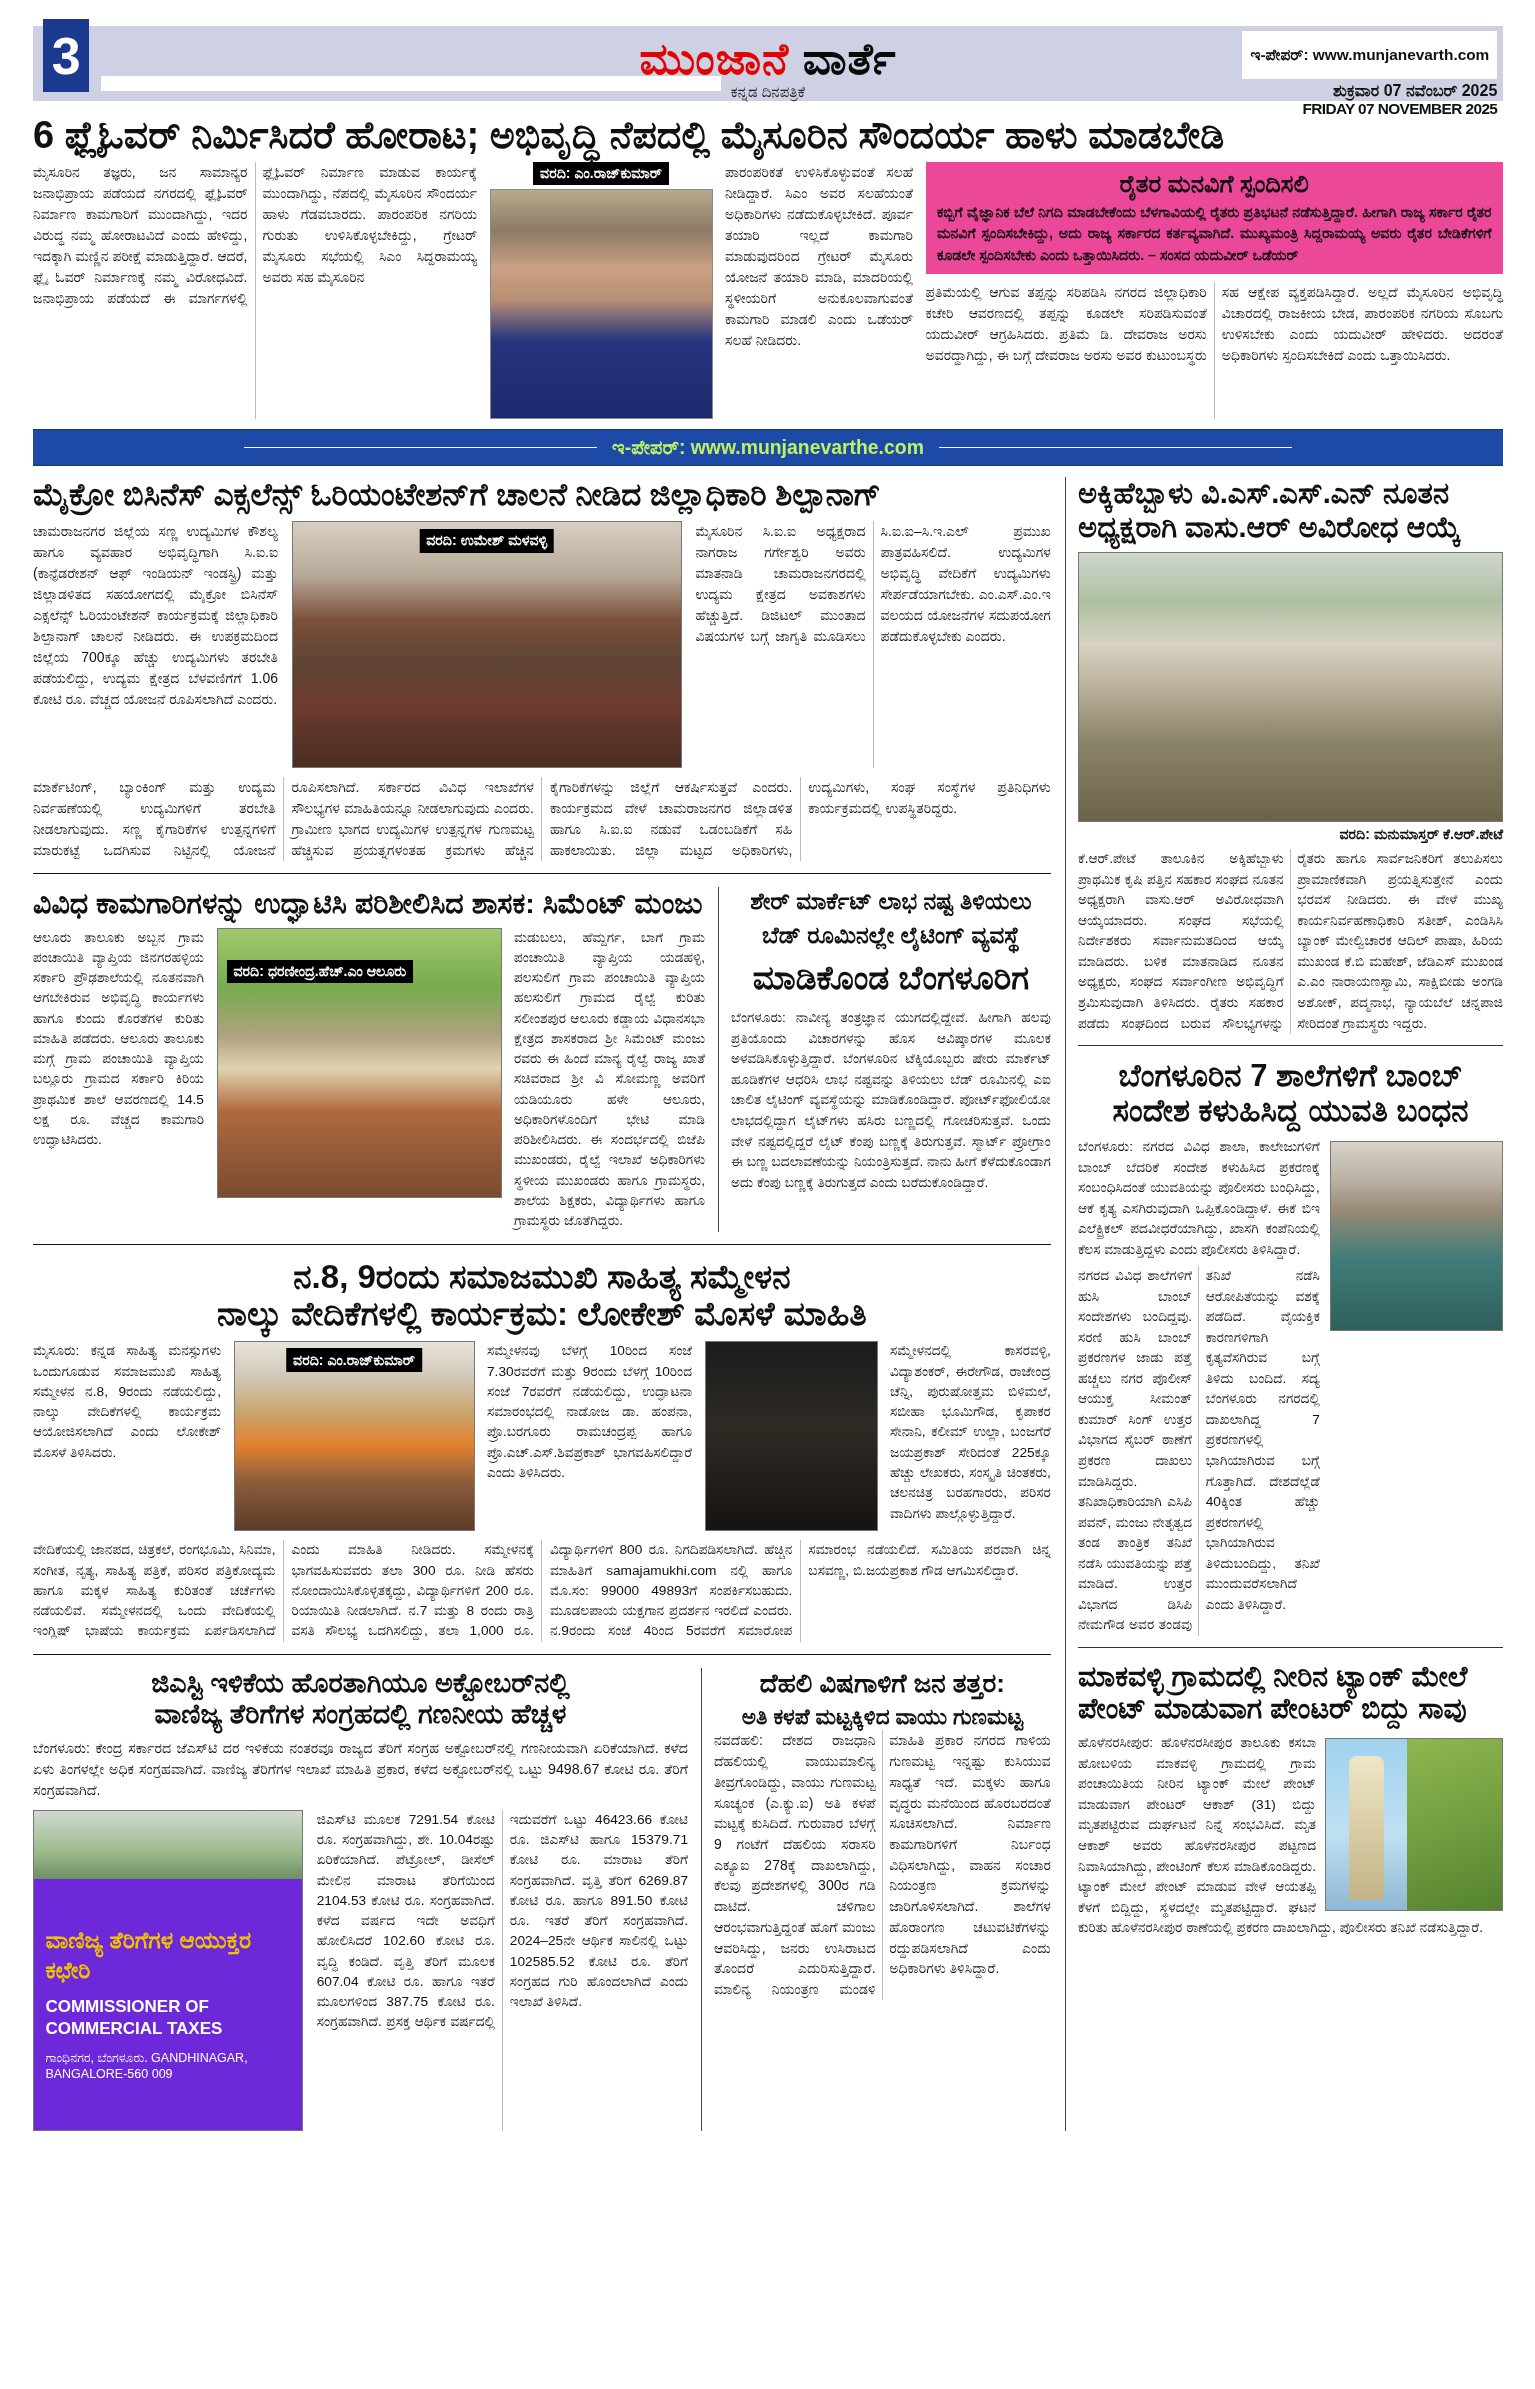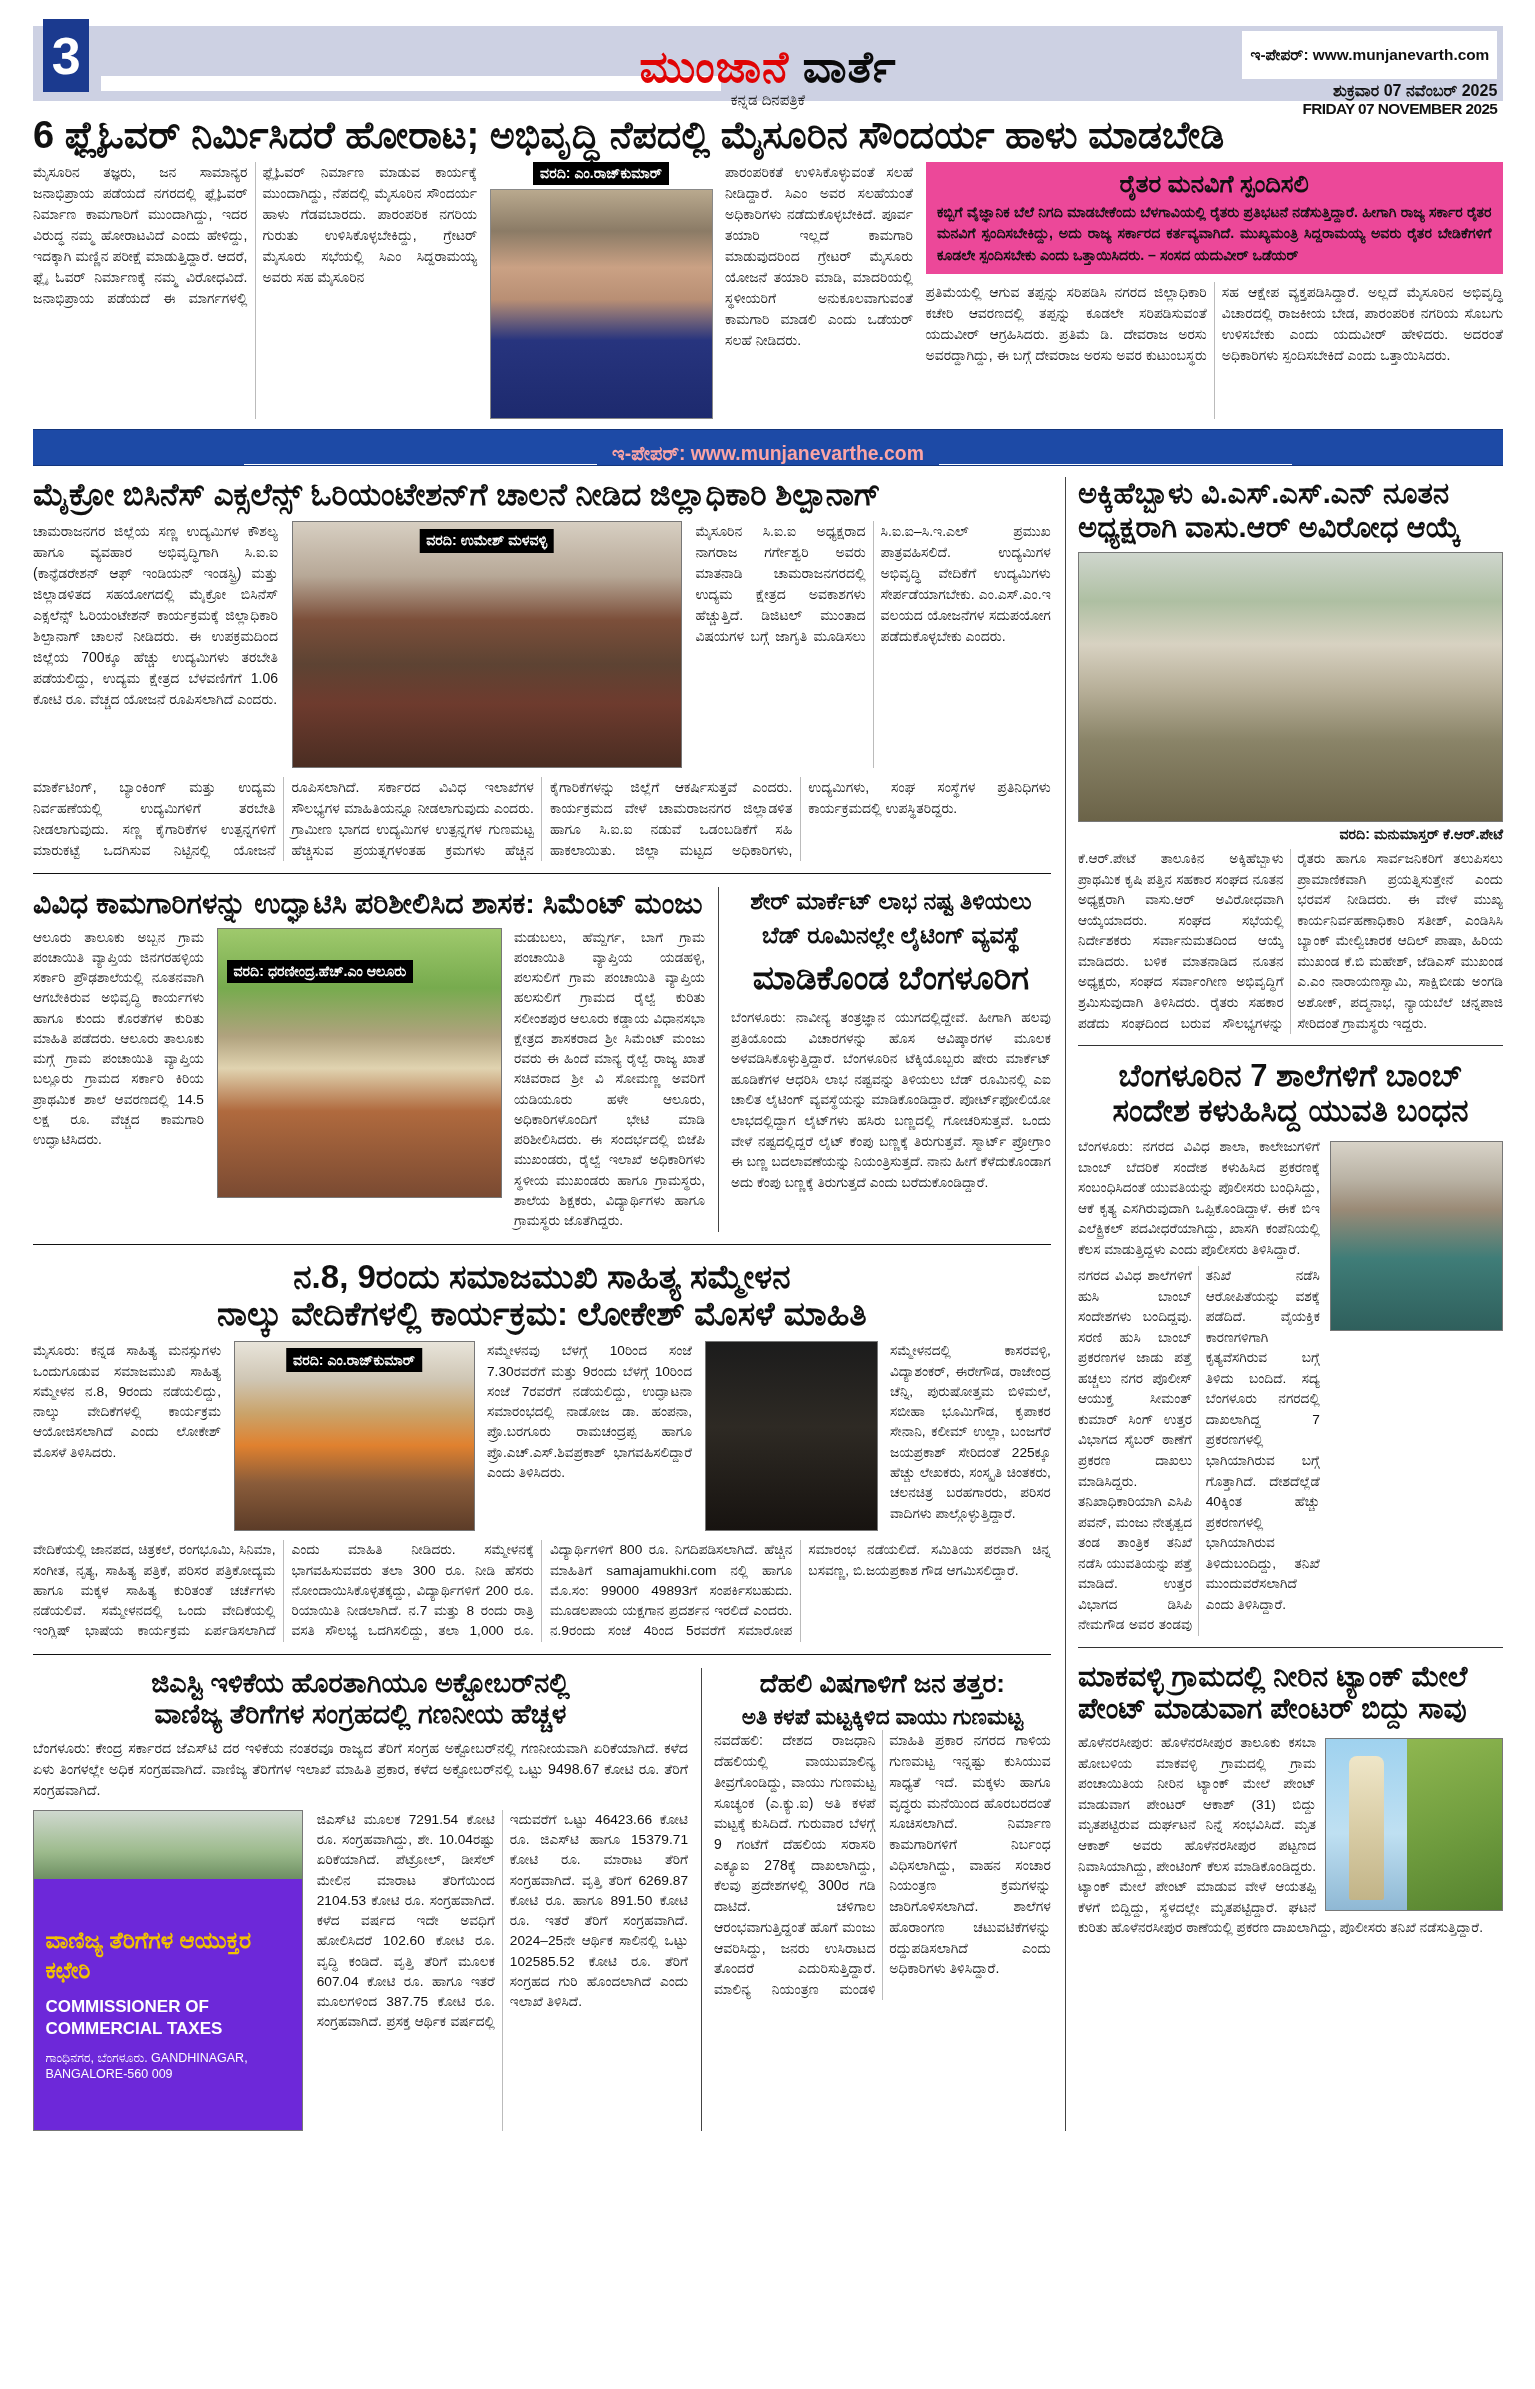--- a/index.html
+++ b/index.html
@@ -4,21 +4,21 @@
 <style>
   html,body{margin:0;padding:0;background:#ffffff;}
   body{width:1536px;height:2389px;position:relative;font-family:"Liberation Sans","DejaVu Sans",sans-serif;color:#111;overflow:hidden;}
   .page{position:absolute;left:0;top:0;width:1536px;height:2389px;background:#fff;}
 
   
   .topbar{position:relative;margin:26px 33px 0 33px;height:75px;background:#cdd1e3;}
   .pagenum{position:absolute;left:10.2px;top:-6.8px;width:46px;height:73px;background:#1b3a8f;color:#fff;
            display:flex;align-items:center;justify-content:center;font-size:52px;font-weight:bold;}
   .white-strip{position:absolute;left:68px;bottom:10.2px;width:620px;height:15px;background:#fff;}
-  .masthead{position:absolute;left:50%;top:19px;transform:translateX(-50%);text-align:center;line-height:1;}
+  .masthead{position:absolute;left:50%;top:11px;transform:translateX(-50%);text-align:center;line-height:1;}
   .masthead .big{font-size:44px;font-weight:bold;letter-spacing:1.1px;}
   .masthead .red{color:#e00404;}
   .masthead .blk{color:#0a0a0a;}
   .masthead .sub{font-size:15px;margin-top:3.4px;color:#222;}
   .head-right{position:absolute;right:5.7px;top:4.6px;text-align:right;}
   .epaper-box{background:#fff;padding:15px 8px;font-size:15.4px;font-weight:bold;}
   .date-kn{font-size:16px;font-weight:bold;margin-top:3.4px;}
   .date-en{font-size:15.4px;font-weight:bold;letter-spacing:-0.6px;}
 
   
@@ -35,21 +35,21 @@
               border:0.6px solid #888;}
   .lead-mid{width:188px;font-size:14px;line-height:1.5;text-align:justify;}
   .lead-right{flex:1;display:flex;flex-direction:column;gap:8px;}
   .gray-box{background:#ec4899;padding:8px 11.4px;}
   .gray-box .gtitle{text-align:center;font-size:24px;font-weight:bold;margin-bottom:4.6px;}
   .gray-box .gtext{font-size:14.2px;line-height:1.5;font-weight:bold;text-align:justify;}
   .lead-right-cols{column-count:2;column-gap:15px;column-rule:0.6px solid #bbb;font-size:14px;line-height:1.5;text-align:justify;flex:1;}
 
   
   .strip{margin:10.2px 33px 0 33px;background:#1d4aa6;border-top:1.7px solid #13357c;border-bottom:1.7px solid #13357c;
-         height:35px;display:flex;align-items:flex-end;justify-content:center;color:#fca5a5;font-size:19.4px;font-weight:bold;}
+         height:35px;display:flex;align-items:center;justify-content:center;color:#bef264;font-size:19.4px;font-weight:bold;}
   .strip .line{flex:1;height:1.1px;background:#fff;margin:0 15px;max-width:353px;}
 
   
   .main{display:flex;margin:11.4px 33px 0 33px;gap:0;}
   .left-zone{width:1037px;padding-right:13.7px;border-right:1.1px solid #444;}
   .right-rail{width:433px;padding-left:12.5px;}
 
   .hrule{border-top:1.7px solid #111;margin:12.5px 0;}
   .hrule-thin{border-top:1.1px solid #333;margin:11.4px 0;}
 

